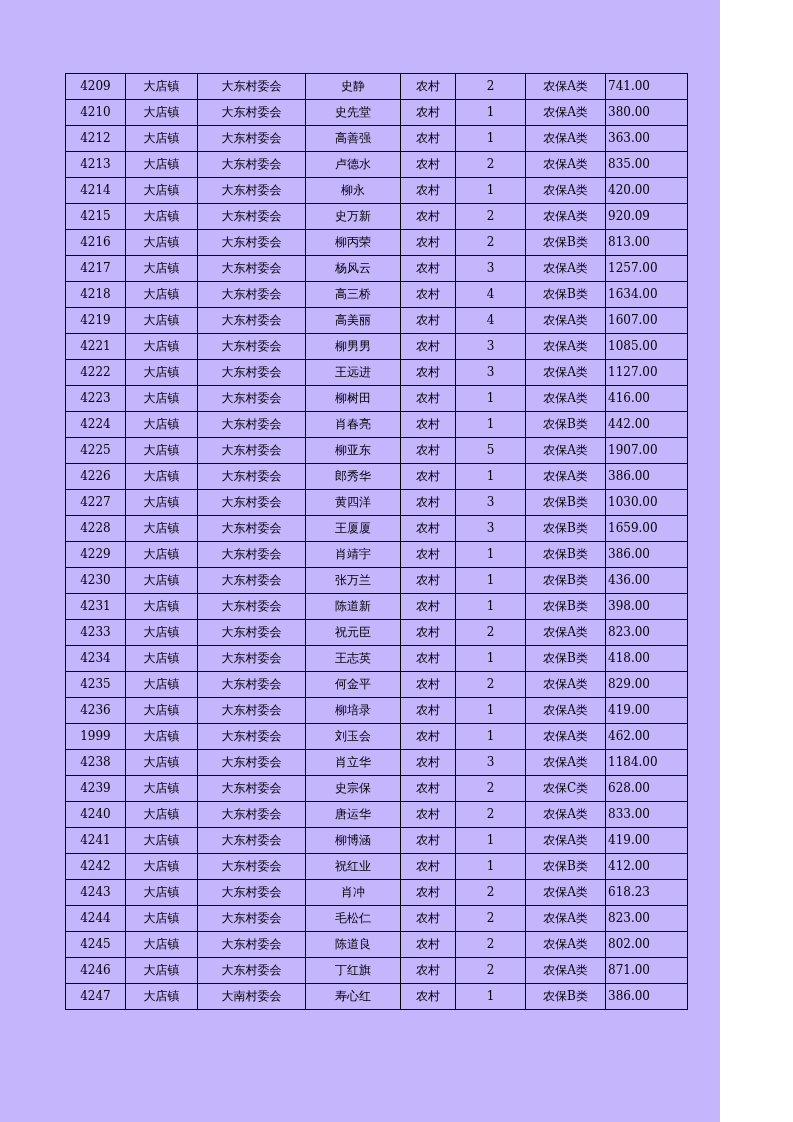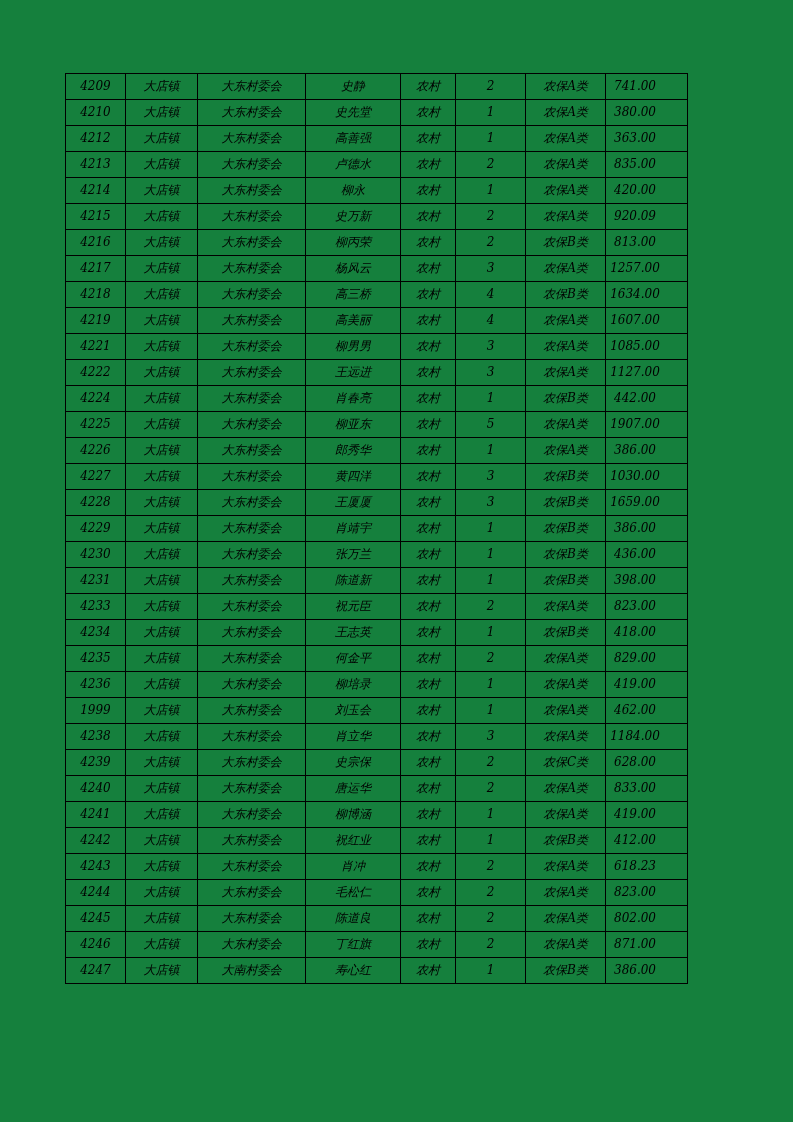--- a/index.html
+++ b/index.html
@@ -6,46 +6,45 @@
   html, body { margin: 0; padding: 0; }
   body {
     width: 793px;
     height: 1122px;
     background: #ffffff;
     font-family: "DejaVu Serif", "Liberation Serif", serif;
     color: #000000;
   }
   .sheet {
     position: relative;
-    width: 793px;
+    width: 720px;
     height: 1122px;
-    background: #15803d;
+    background: #c4b5fd;
     overflow: hidden;
-    font-style: italic;
   }
   table.grid {
     position: absolute;
     left: 65px;
     top: 73px;
     width: 622px;
     border-collapse: collapse;
     table-layout: fixed;
   }
   table.grid td {
     border: 1px solid #000000;
     height: 25px;
     padding: 0 2px;
     font-size: 12px;
     line-height: 25px;
     text-align: center;
     white-space: nowrap;
     overflow: hidden;
   }
   table.grid td.amount {
-    text-align: center;
+    text-align: left;
     padding-right: 25px;
     font-family: "DejaVu Serif", "Liberation Serif", serif;
   }
 </style>
 </head>
 <body>
 
 <div class="sheet">
   <table class="grid">
     <colgroup>
@@ -173,20 +172,30 @@
           <td>4222</td>
           <td>大店镇</td>
           <td>大东村委会</td>
           <td>王远进</td>
           <td>农村</td>
           <td>3</td>
           <td>农保A类</td>
           <td class="amount">1127.00</td>
         </tr>
         <tr>
+          <td>4223</td>
+          <td>大店镇</td>
+          <td>大东村委会</td>
+          <td>柳树田</td>
+          <td>农村</td>
+          <td>1</td>
+          <td>农保A类</td>
+          <td class="amount">416.00</td>
+        </tr>
+        <tr>
           <td>4224</td>
           <td>大店镇</td>
           <td>大东村委会</td>
           <td>肖春亮</td>
           <td>农村</td>
           <td>1</td>
           <td>农保B类</td>
           <td class="amount">442.00</td>
         </tr>
         <tr>

